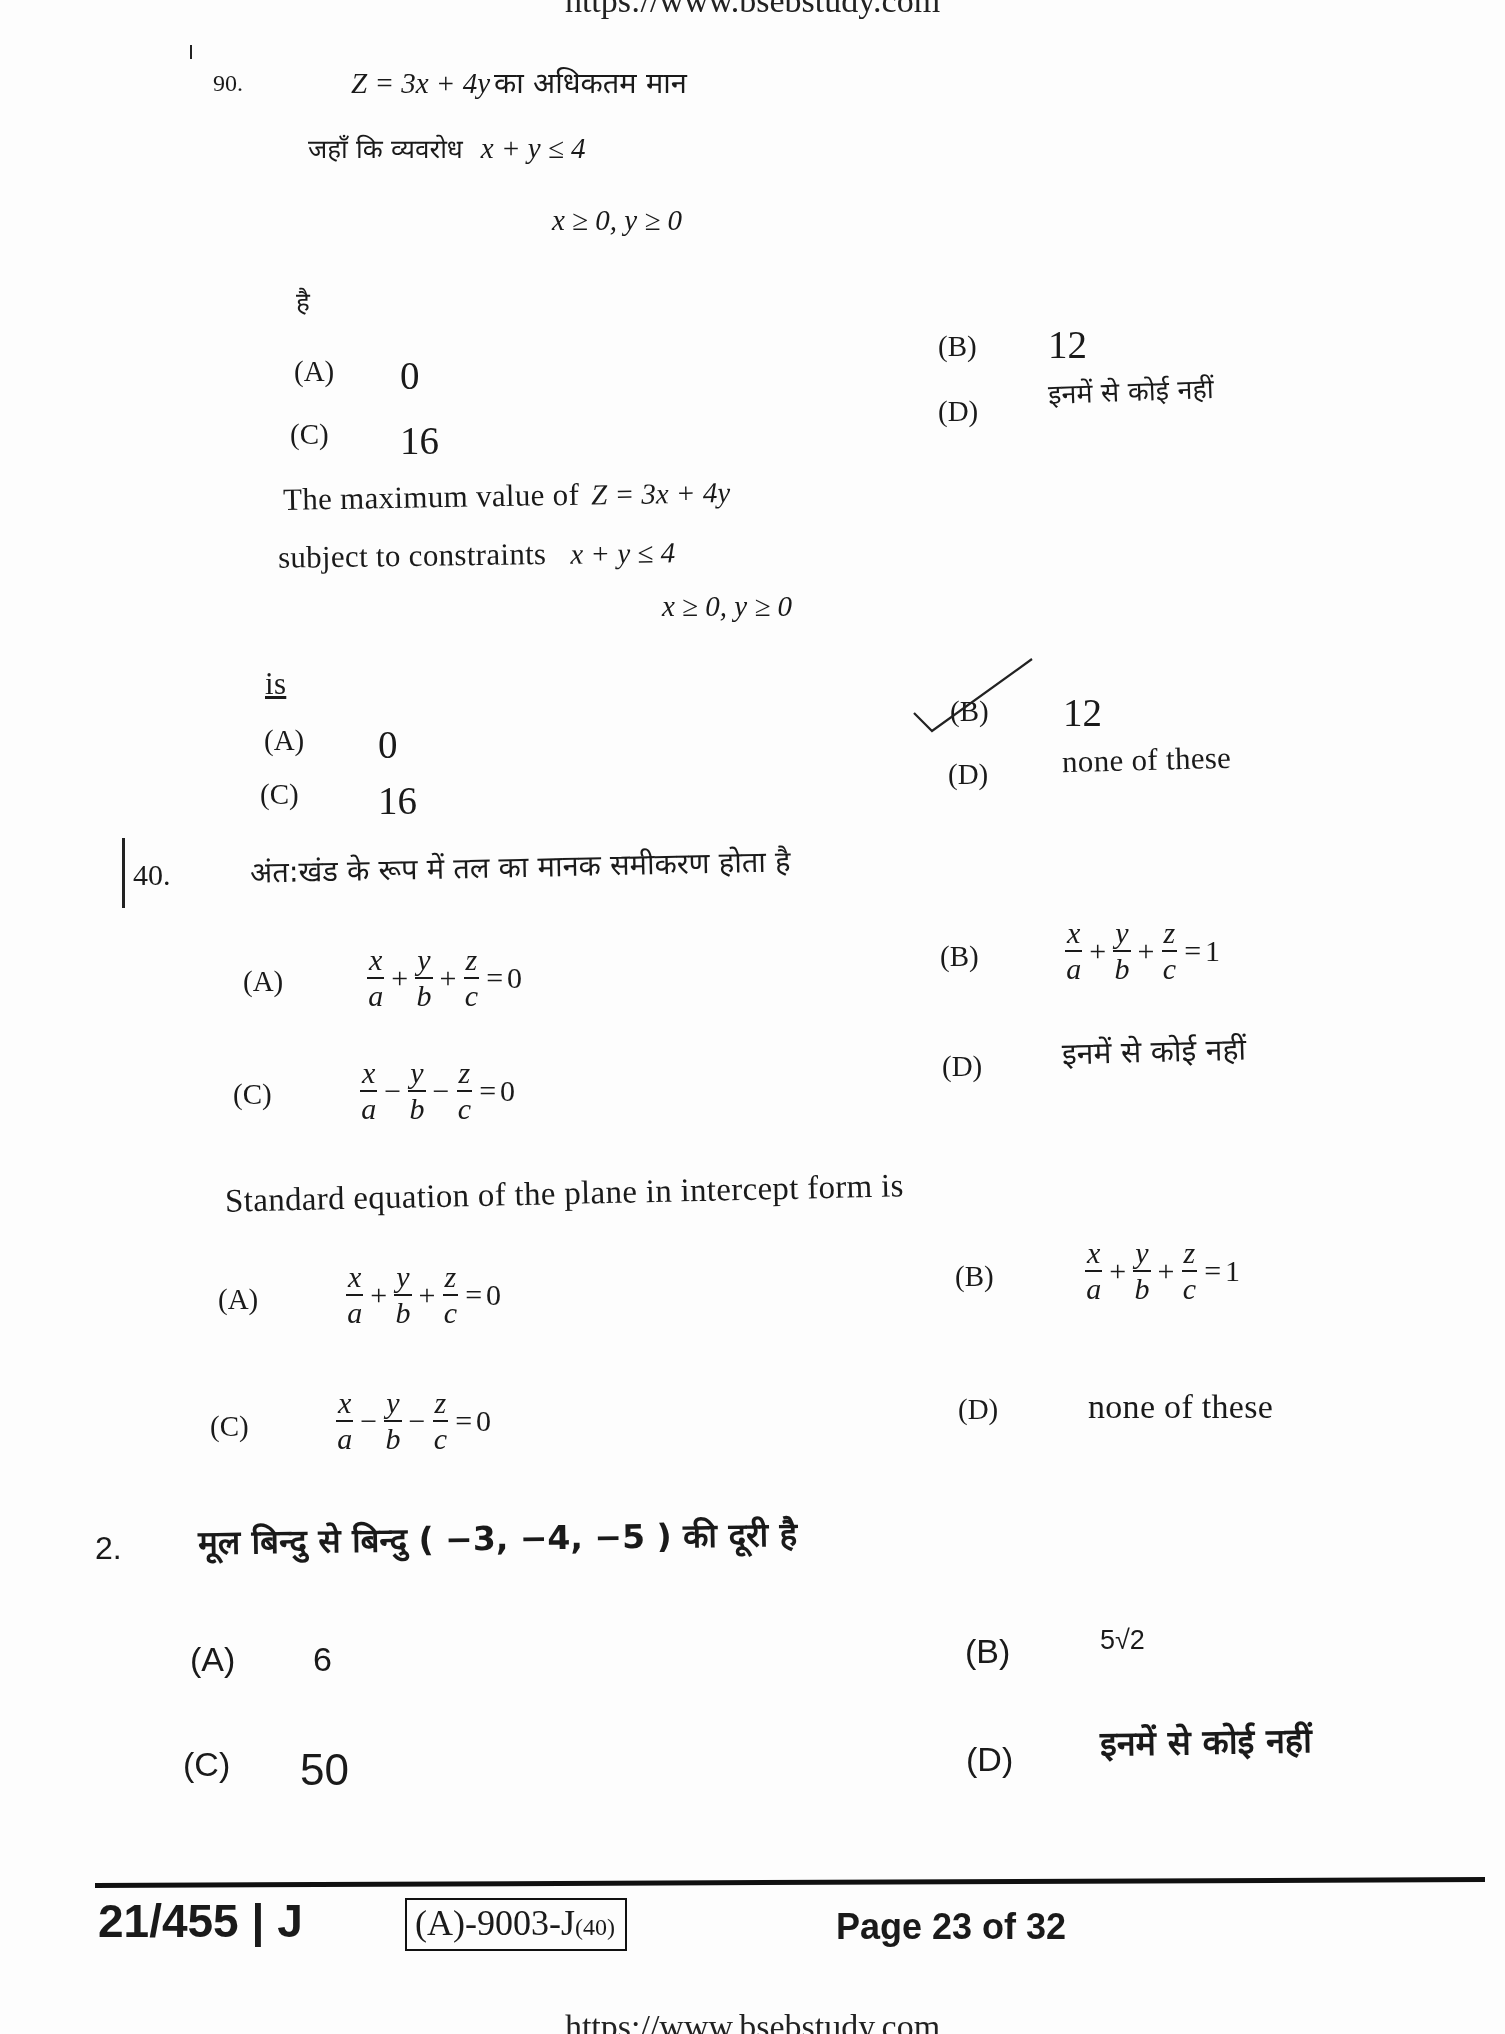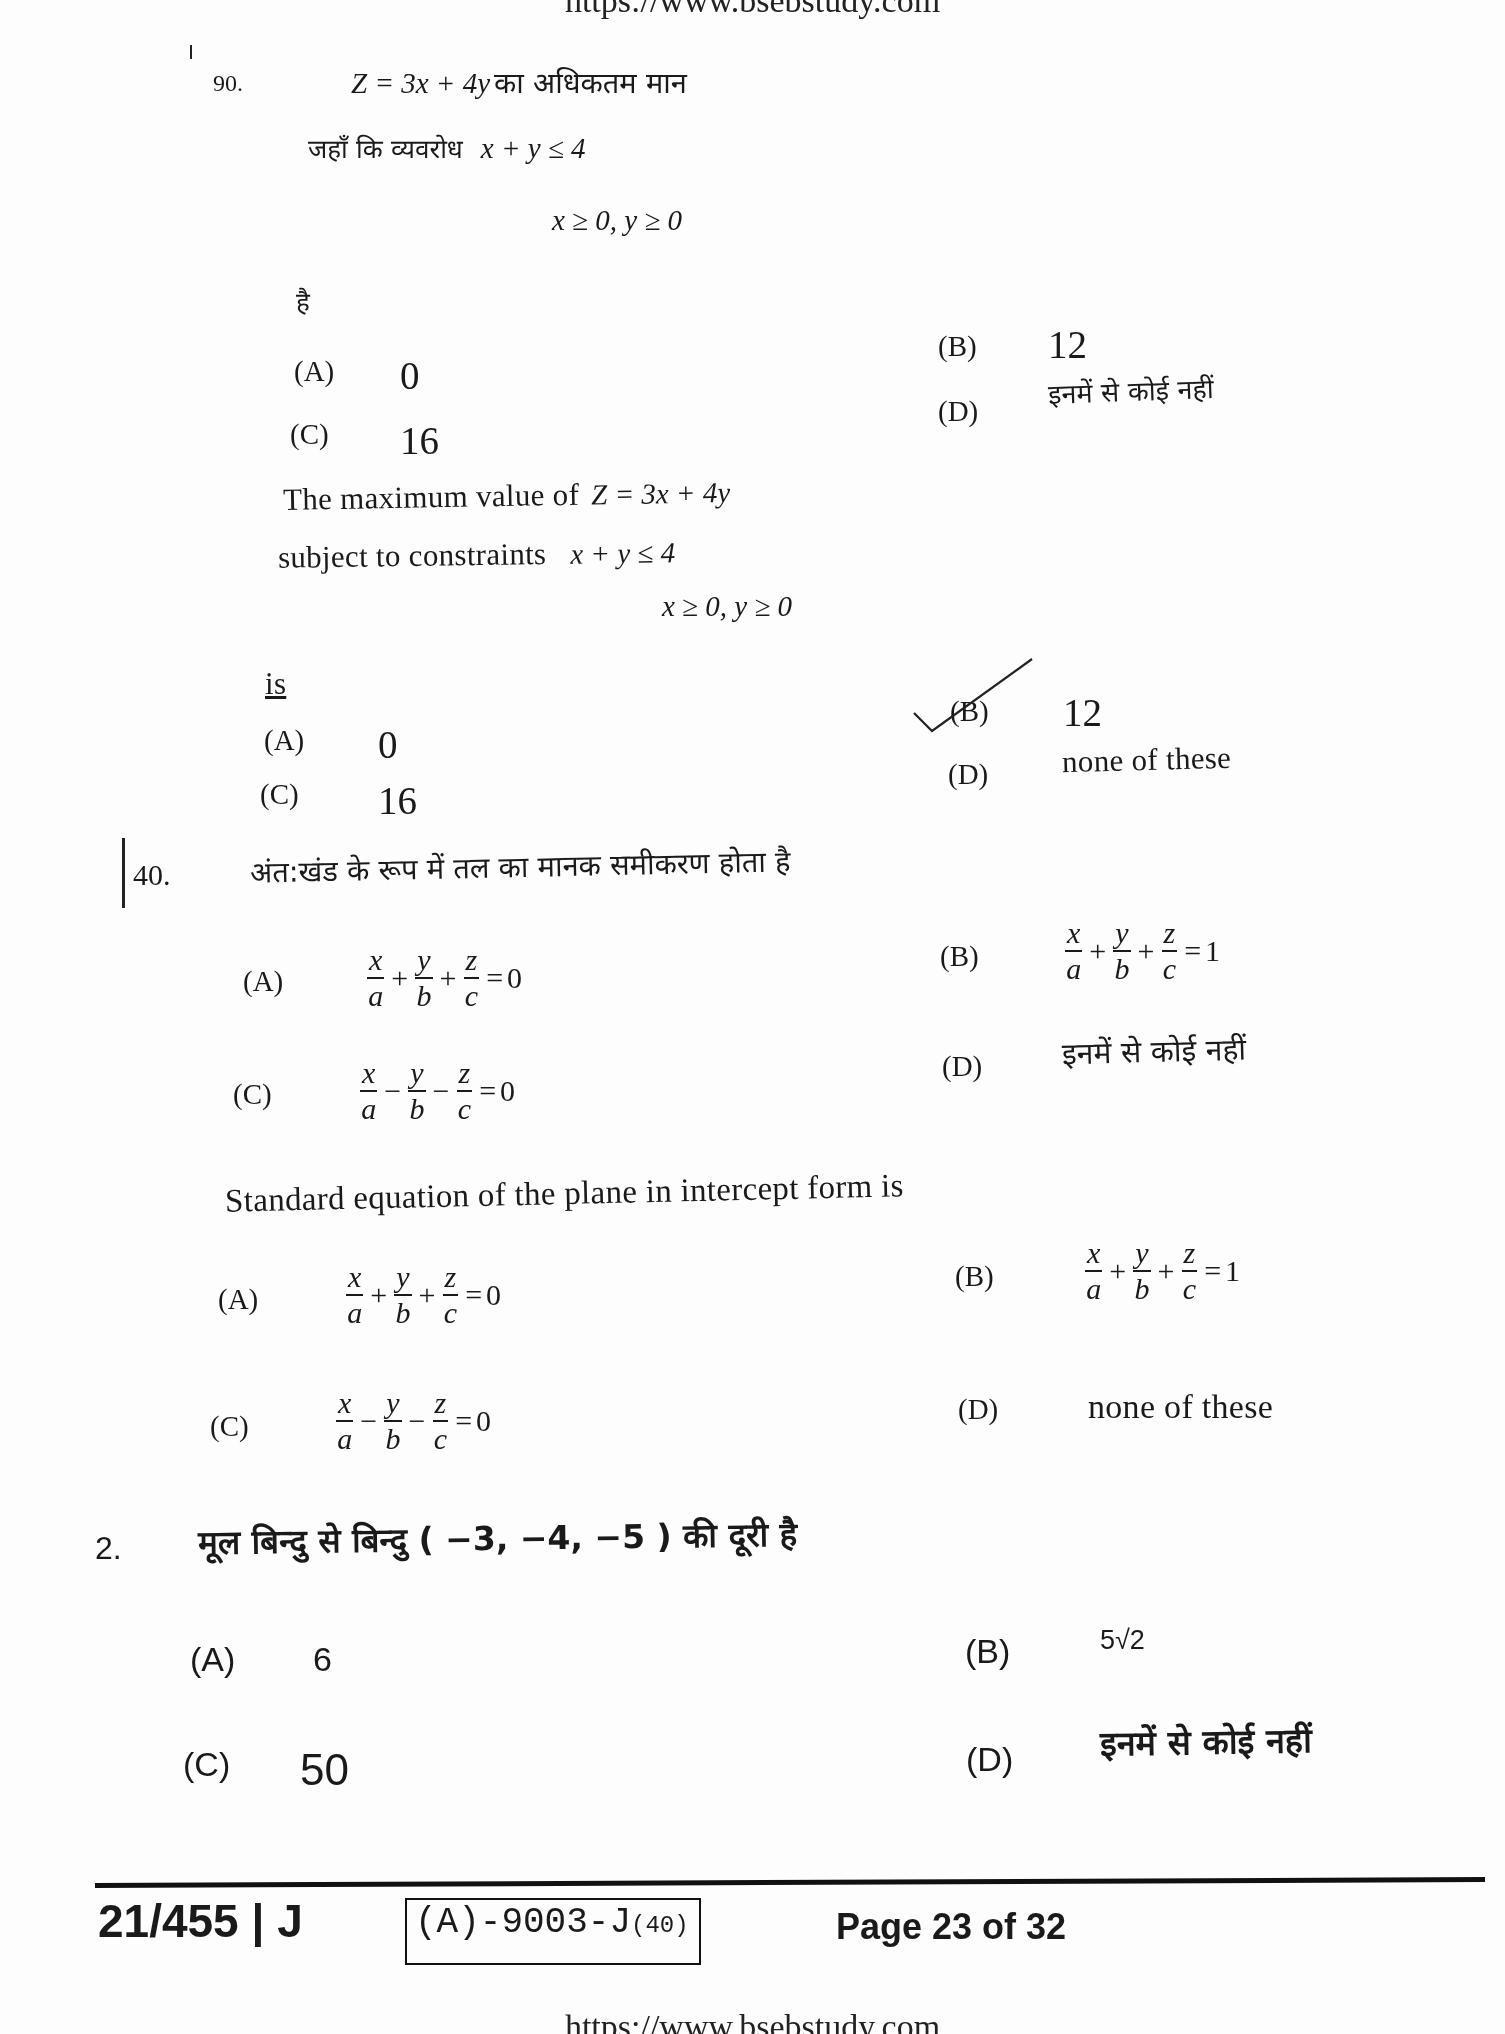--- a/index.html
+++ b/index.html
@@ -14,21 +14,21 @@
   .val { font-size:39px; }
   .frac-eq { display:inline-flex; align-items:center; font-family:"Liberation Serif", serif; font-size:30px; }
   .frac { display:inline-flex; flex-direction:column; align-items:center; margin:0 3px; line-height:1; }
   .frac .n { font-style:italic; padding:0 2px 2px; border-bottom:2px solid #1a1a1a; }
   .frac .d { font-style:italic; padding-top:2px; }
   .op { margin:0 4px; }
   .bold { font-family:"Liberation Sans", sans-serif; }
   .vline { position:absolute; background:#222; }
   .rule { position:absolute; left:95px; width:1390px; height:5px; background:#111; top:1880px; transform:rotate(-0.25deg); }
   .footer-code { font-family:"Liberation Sans", sans-serif; font-weight:bold; font-size:46px; }
-  .footer-box { border:2px solid #111; padding:2px 10px 20px 8px; font-family:Liberation Mono, monospace; font-size:36px;text-align:center; }
+  .footer-box { border:2px solid #111; padding:2px 10px 5px 8px; font-family:Liberation Serif, serif; font-size:36px;text-align:center; }
   .footer-box small { font-size:24px; }
   .footer-page { font-family:"Liberation Sans", sans-serif; font-weight:bold; font-size:36px; }
   .tick { position:absolute; }
 </style>
 </head>
 <body>
 
 <div class="abs url" style="top:-18px;">https://www.bsebstudy.com</div>
 
 <div class="vline" style="left:190px; top:45px; width:2px; height:14px;"></div>

